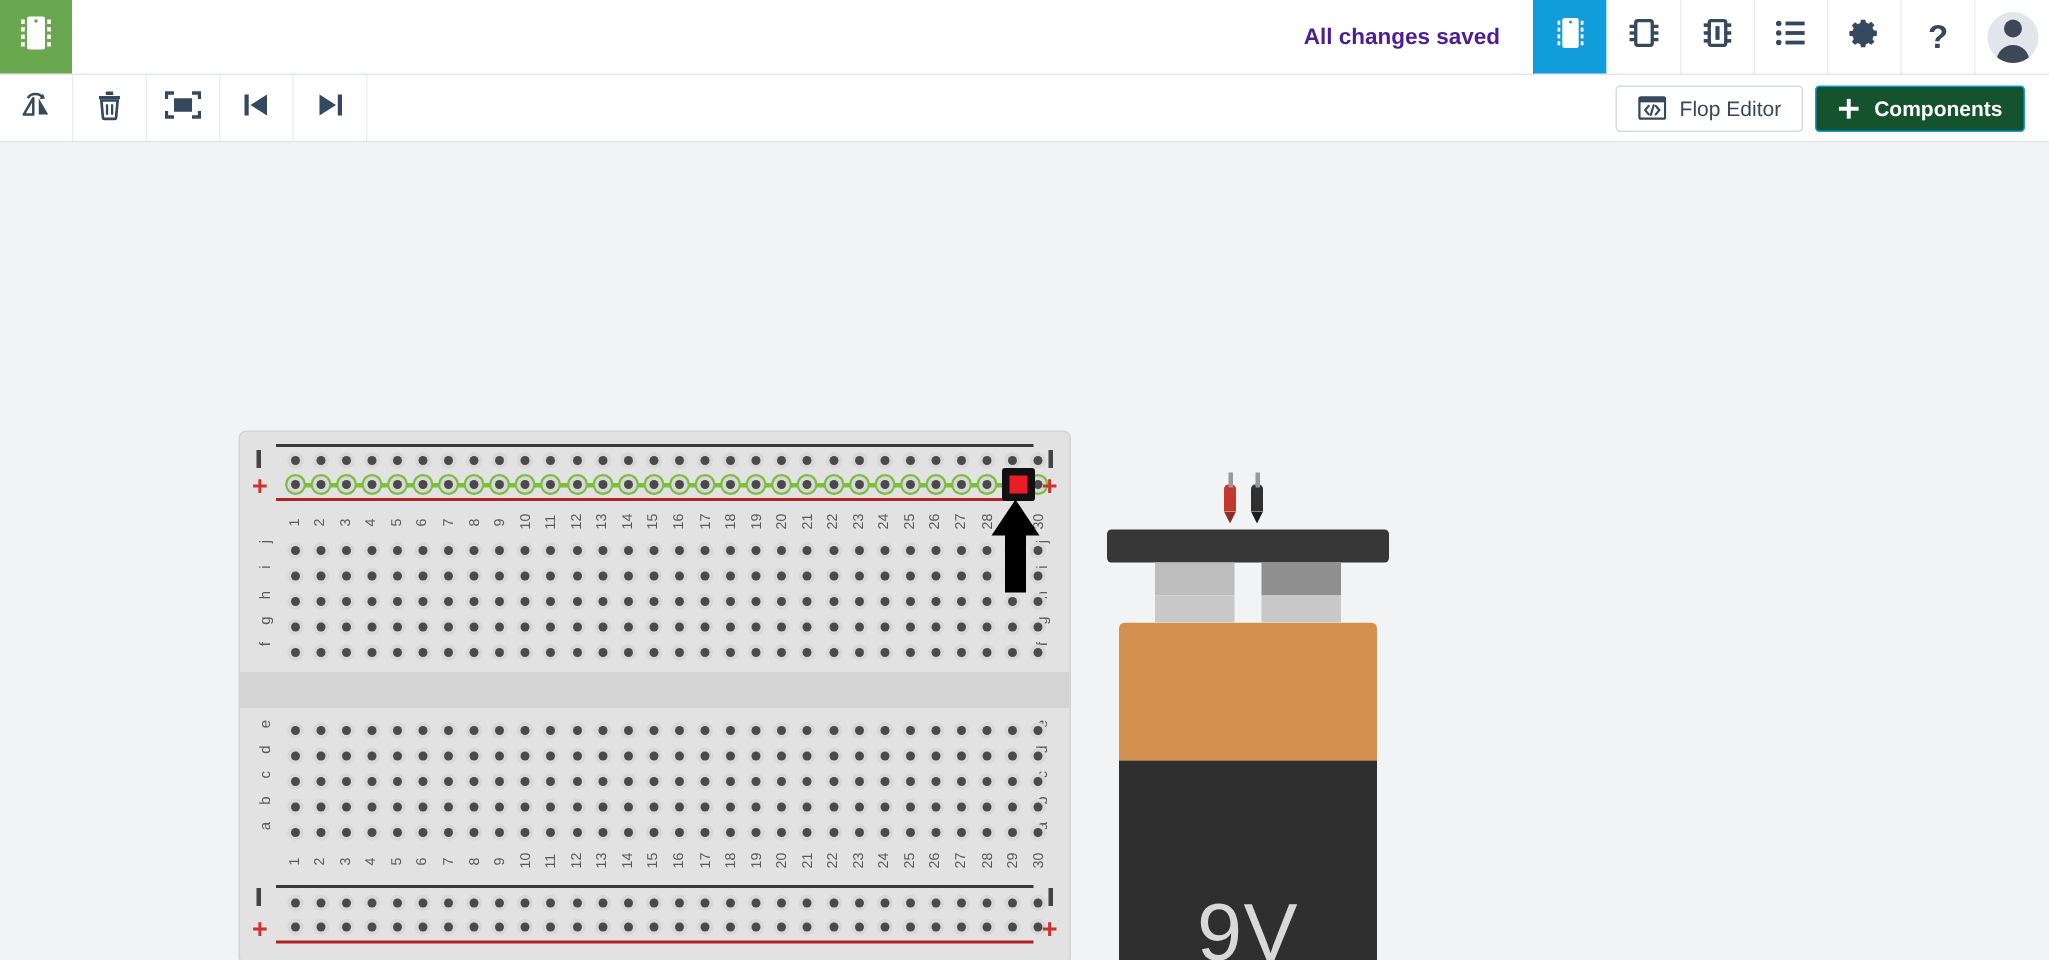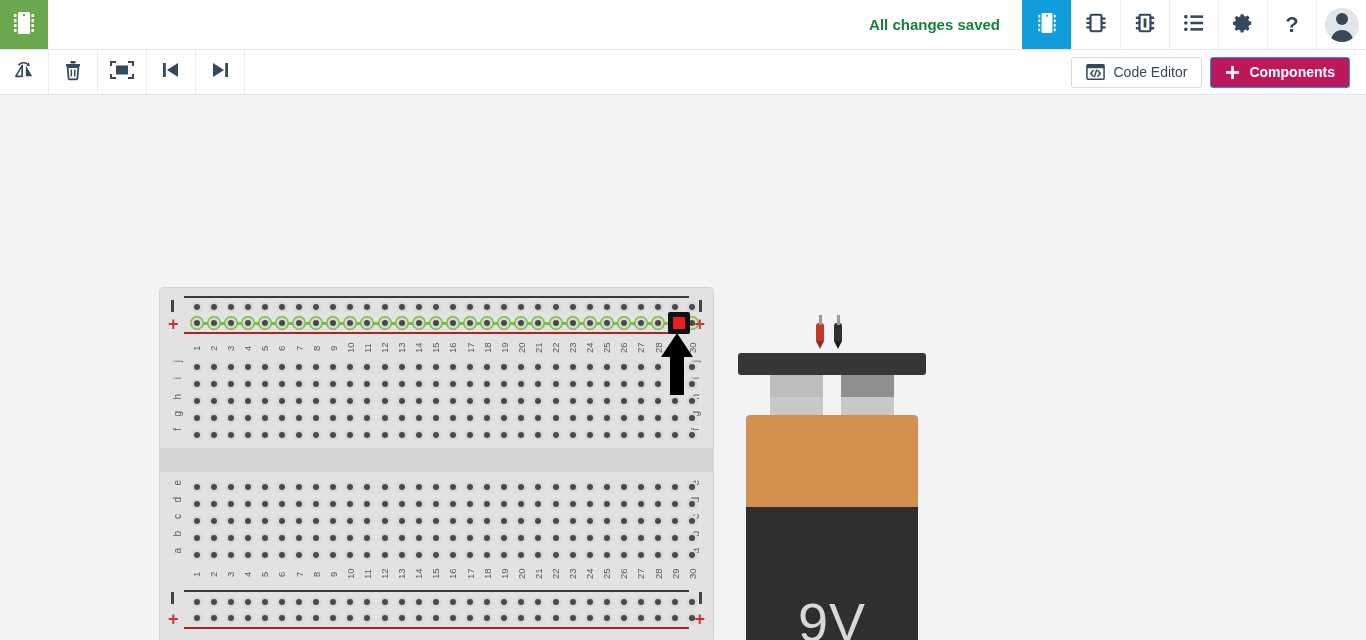--- a/index.html
+++ b/index.html
@@ -21,21 +21,21 @@
     display: flex; align-items: center; justify-content: center;
   }
   .doc-title {
     display: flex; align-items: center; padding-left: 18px;
     font-size: 17px; color: #3c4858; font-weight: 400;
     letter-spacing: .1px;
   }
   .topbar-spacer { flex: 1 1 auto; }
   .save-status {
     display: flex; align-items: center; padding: 0 22px;
-    font-size: 15px; color: #15803d; font-weight: bold;
+    font-size: 15px; color: #4c1d95; font-weight: bold;
     white-space: nowrap;
   }
   .tb-icon {
     width: 49px; display: flex; align-items: center; justify-content: center;
     border-left: 1px solid #eceff1; color: #35495e; cursor: pointer;
   }
   .tb-icon.active { background: #119cdb; color: #ffffff; border-left-color: #119cdb; }
   .tb-icon.avatar-cell { width: 50px; }
   .avatar {
     width: 34px; height: 34px; border-radius: 50%;
@@ -62,21 +62,21 @@
     color: #35495e; cursor: pointer; border-right: 1px solid #eceff1;
   }
   .t2-spacer { flex: 1 1 auto; }
   .t2-right { display: flex; align-items: center; padding-right: 16px; gap: 8px; }
   .btn {
     display: flex; align-items: center; gap: 9px;
     height: 31px; padding: 0 14px; border-radius: 3px;
     border: 1px solid #d6dbe0; background: #ffffff;
     font-size: 14px; color: #3c4858; cursor: pointer; white-space: nowrap;
   }
-  .btn.primary { background: #be185d; border-color: #119cdb; color: #ffffff; font-weight: bold; }
+  .btn.primary { background: #14532d; border-color: #119cdb; color: #ffffff; font-weight: bold; }
   .btn svg { display: block; }
 
   
   .canvas { position: relative; width: 1366px; height: 544px; background: #f2f3f5; }
 
   
   .breadboard {
     position: absolute; left: 160px; top: 193px;
     width: 553px; height: 354px;
     background: #e2e2e2; border-radius: 4px;
@@ -320,21 +320,21 @@
     <button class="btn">
       <span>
         <svg width="19" height="16" viewBox="0 0 20 17">
           <rect x="0.9" y="0.9" width="18.2" height="15.2" rx="1" fill="none" stroke="#35495e" stroke-width="1.6"></rect>
           <rect x="0.9" y="0.9" width="18.2" height="3.6" fill="#35495e"></rect>
           <path d="M7.5 7 L5 10 L7.5 13" fill="none" stroke="#35495e" stroke-width="1.6" stroke-linecap="round"></path>
           <path d="M12.5 7 L15 10 L12.5 13" fill="none" stroke="#35495e" stroke-width="1.6" stroke-linecap="round"></path>
           <path d="M11 6.6 L9 13.4" stroke="#35495e" stroke-width="1.5" stroke-linecap="round"></path>
         </svg>
       </span>
-      <span>Code Editor</span>
+      <span>Flop Editor</span>
     </button>
 
     <button class="btn primary">
       <span>
         <svg width="15" height="15" viewBox="0 0 16 16">
           <rect x="6.6" y="1" width="2.8" height="14" fill="#ffffff"></rect>
           <rect x="1" y="6.6" width="14" height="2.8" fill="#ffffff"></rect>
         </svg>
       </span>
       <span>Components</span>

